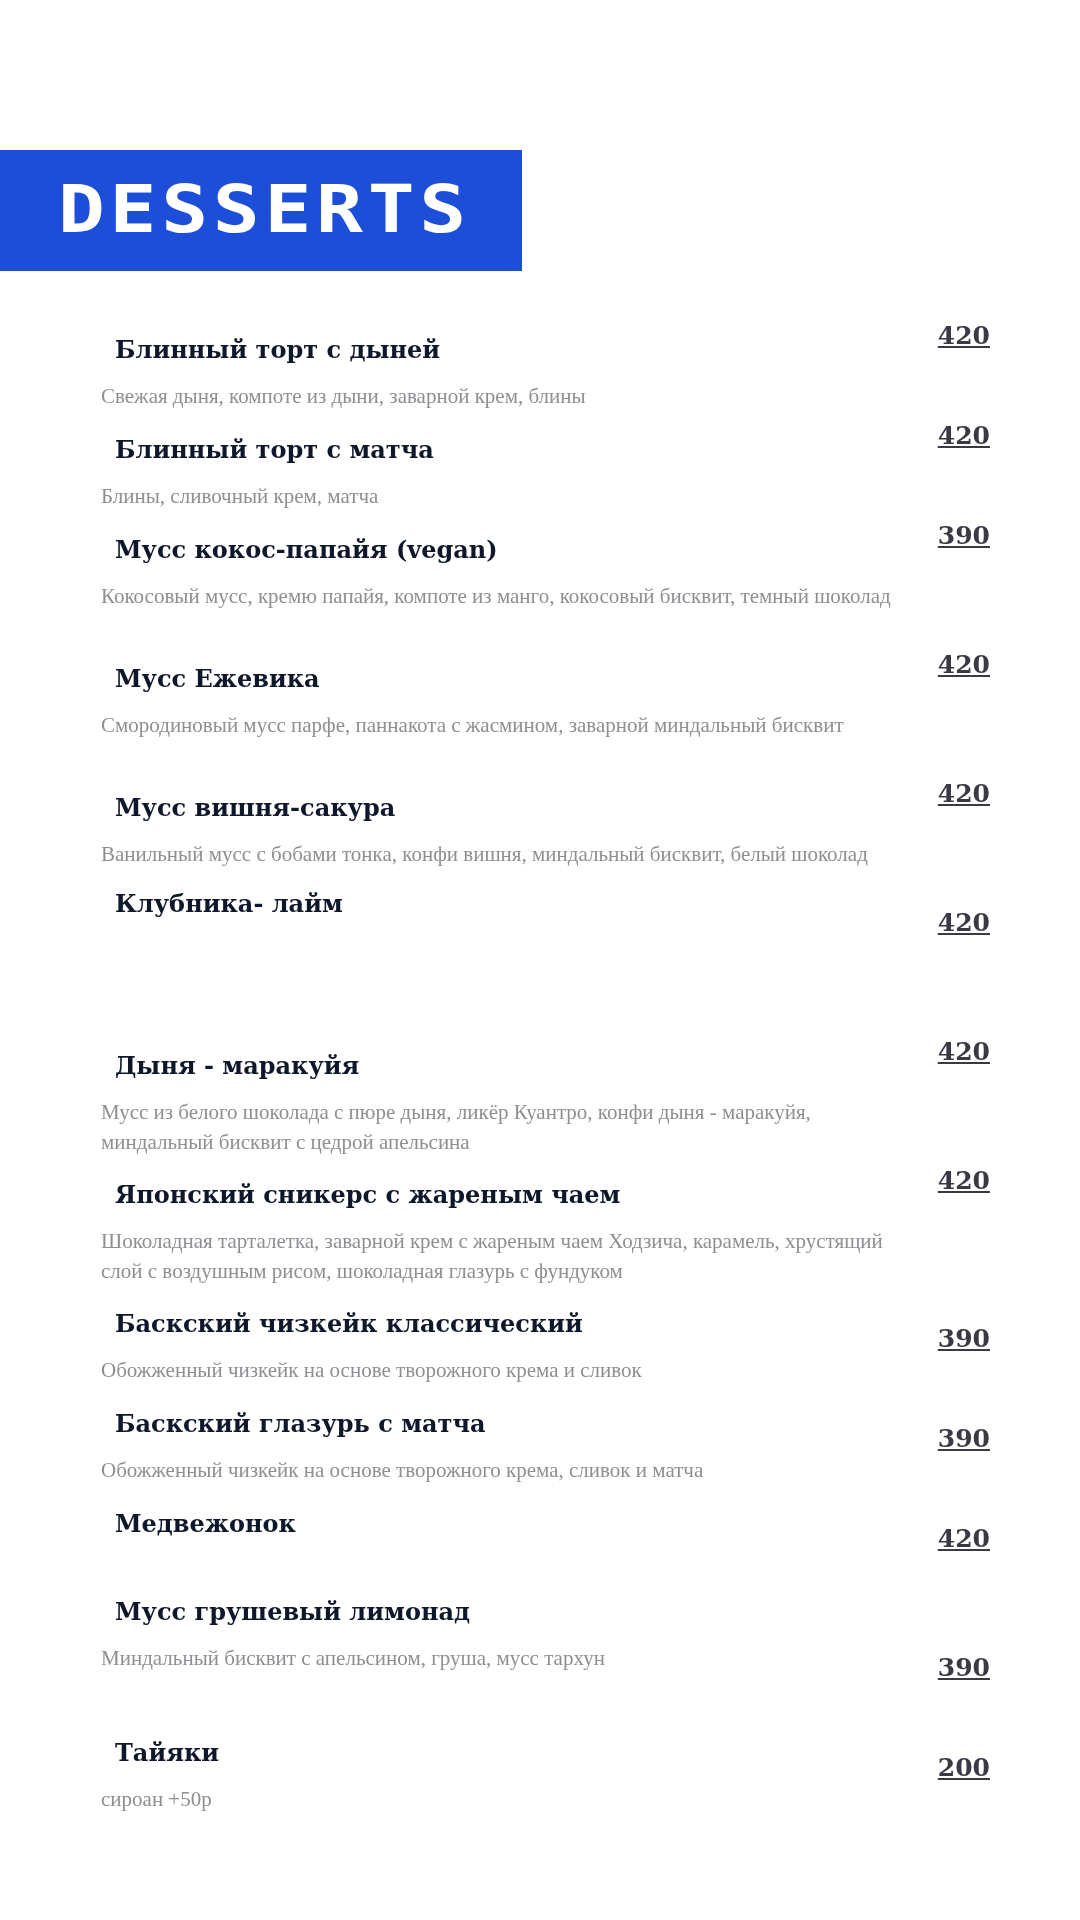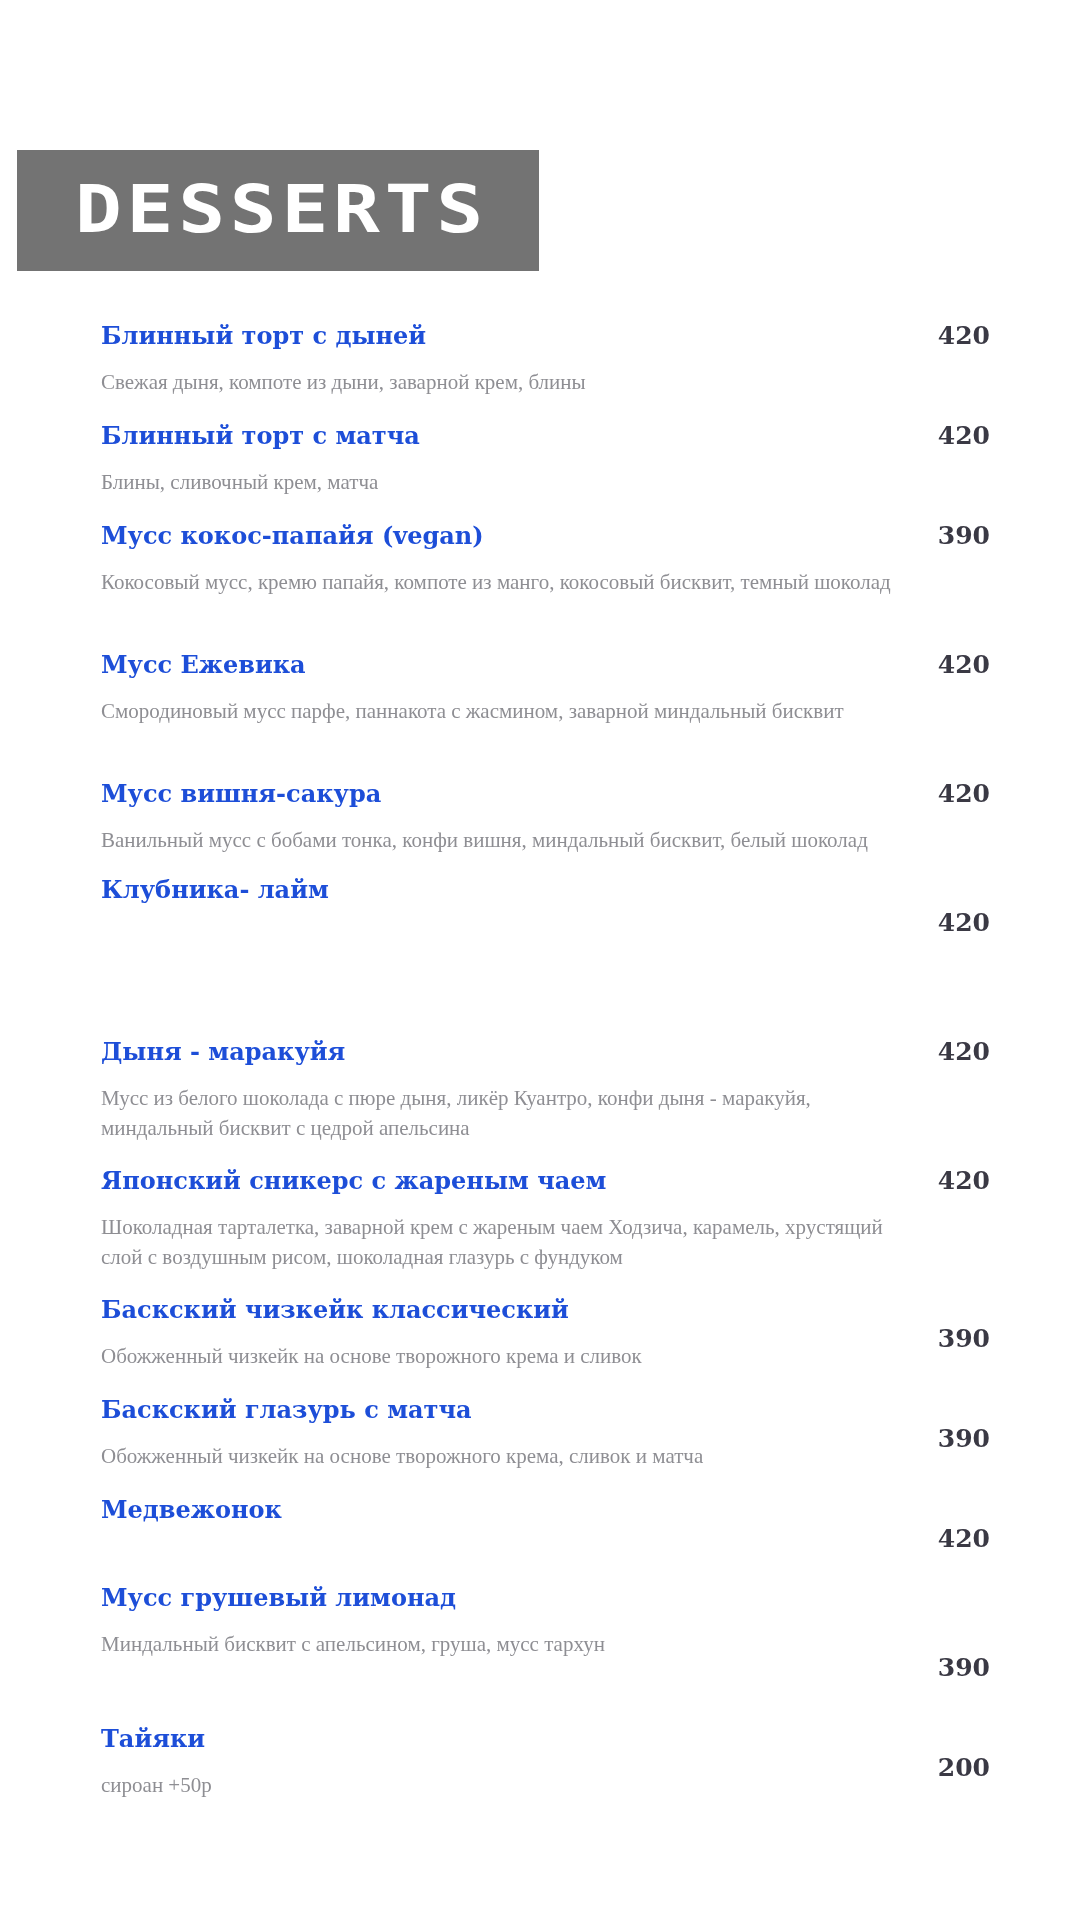--- a/index.html
+++ b/index.html
@@ -1,39 +1,39 @@
 <!DOCTYPE html>
 <html><head>
 <meta charset="utf-8">
 <style>
   html, body { margin: 0; padding: 0; background: #ffffff; }
   body { width: 1080px; height: 1920px; position: relative; overflow: hidden; }
   .banner {
-    position: absolute; left: 17px; top: 150px; width: 522px; height: 121px;
-    background: #737373;
+    position: absolute; left: 0; top: 150px; width: 522px; height: 121px;
+    background: #1d4ed8;
   }
   .banner-title {
     position: absolute; left: 58px; top: 30px;
     font-family: "DejaVu Sans Mono", monospace; font-weight: bold;
     font-size: 66px; line-height: 60px; letter-spacing: 4px; color: #ffffff;
     transform: scaleX(1.18); transform-origin: left center;
   }
   .item { position: absolute; left: 101px; width: 890px; }
   .item-title {
     font-family: "DejaVu Serif", serif; font-weight: bold; font-size: 24px;
-    color: #1d4ed8; line-height: 28px; margin: 0; white-space: nowrap;
+    color: #0f172a; line-height: 28px; margin: 14px; white-space: nowrap;
   }
   .item-desc {
     font-family: "Liberation Serif", serif; font-size: 21px; color: #8e8e93;
     line-height: 30px; margin: 17px 0 0 0; width: 790px;
   }
   .price {
     position: absolute; right: 90px; width: 120px; text-align: right;
     font-family: "DejaVu Serif", serif; font-weight: bold; font-size: 25px;
-    color: #3a3944; line-height: 28px;
+    color: #3a3944; line-height: 28px; text-decoration: underline;
   }
 </style>
 </head>
 <body>
 
 <div class="banner">
   <div class="banner-title">DESSERTS</div>
 </div>
 
 <div class="item" style="top:322px">

